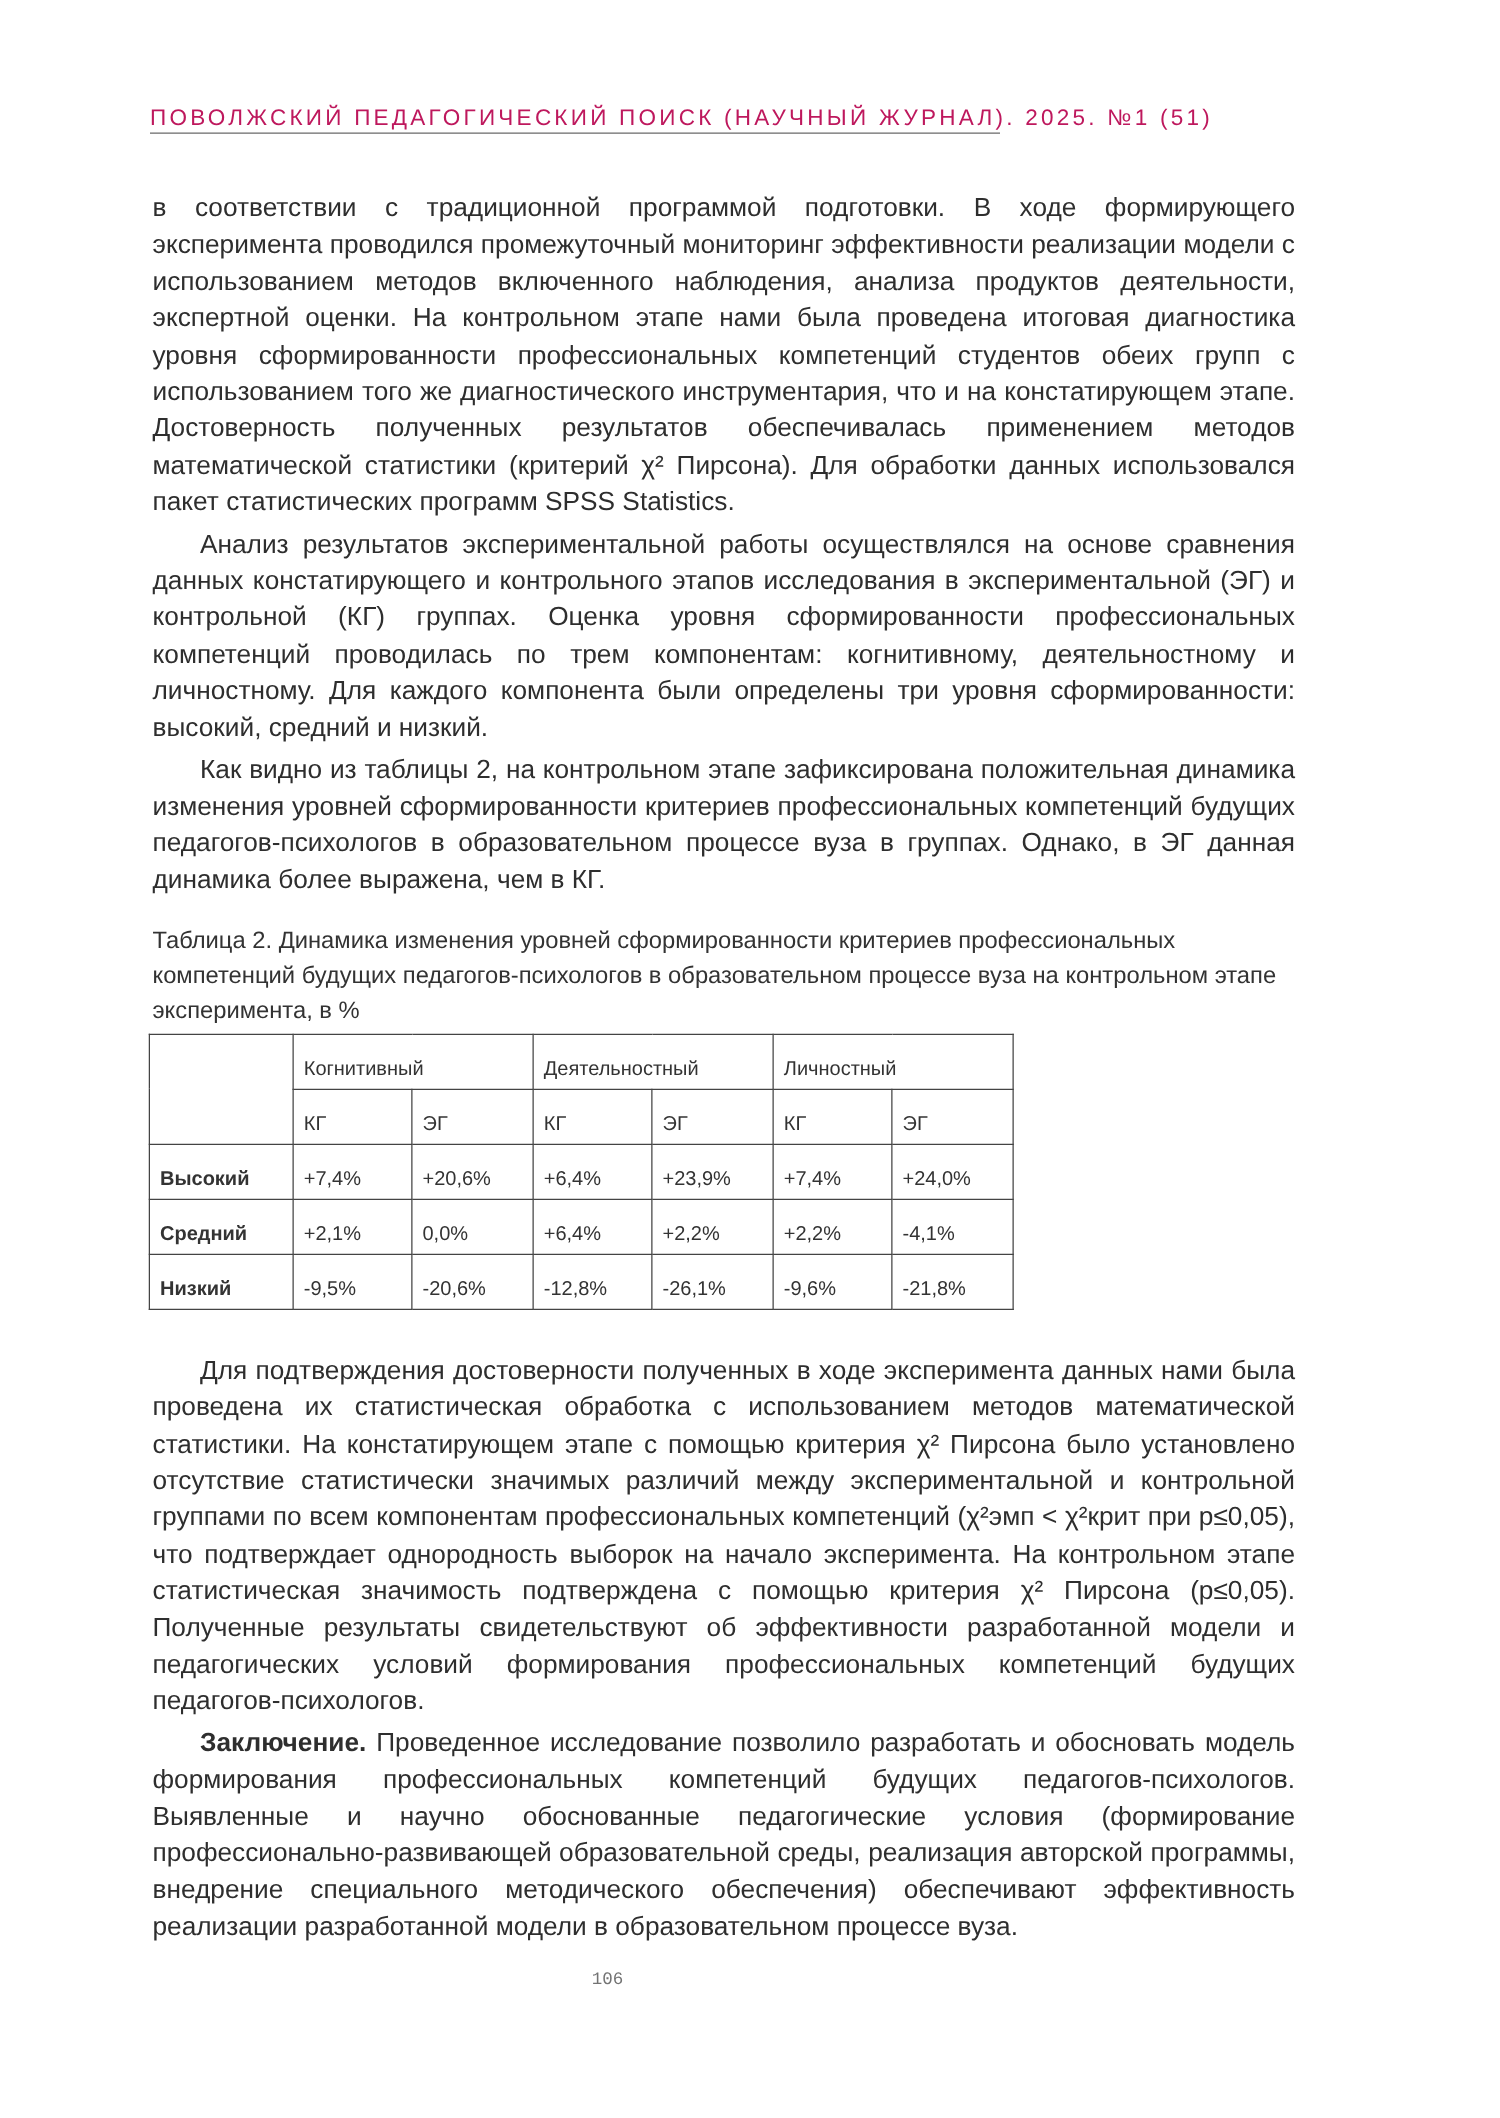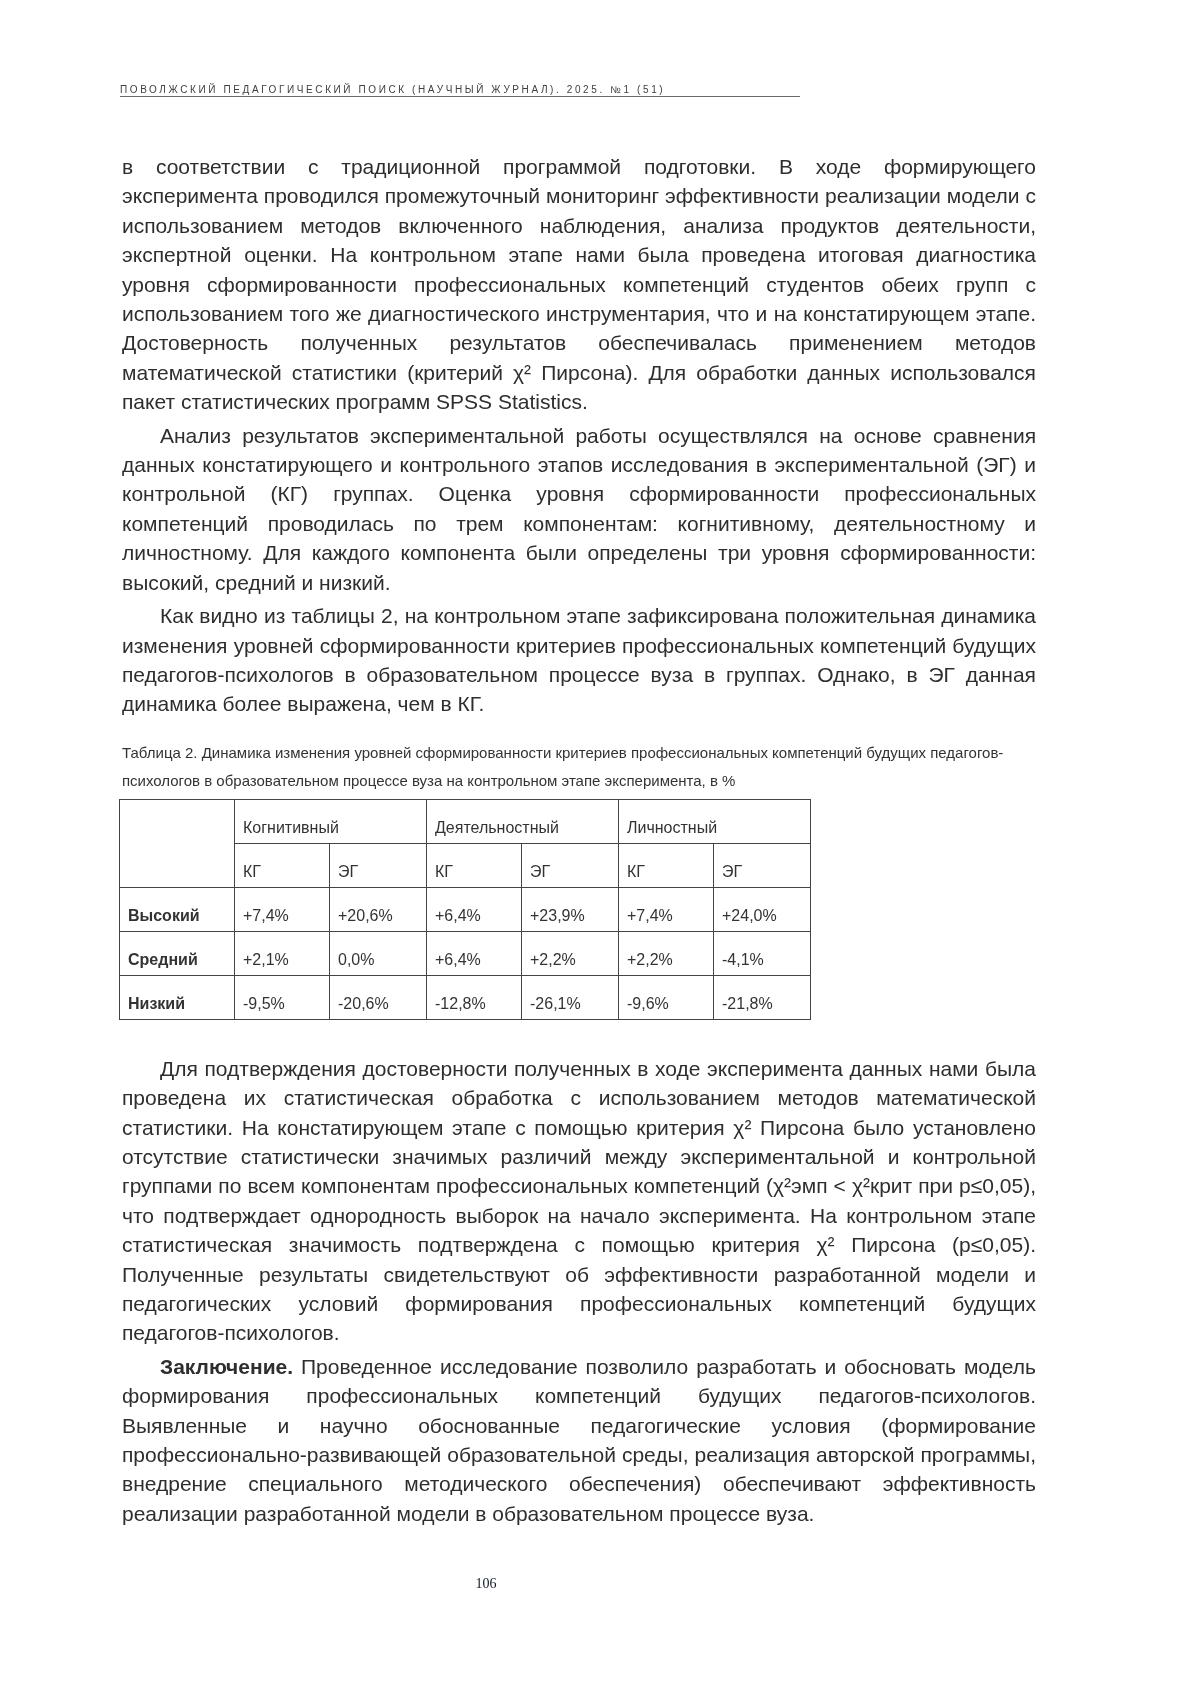--- a/index.html
+++ b/index.html
@@ -1,29 +1,29 @@
 <!DOCTYPE html>
 <html><head>
 <meta charset="utf-8">
 <style>
   html, body { margin:0; padding:0; background:#ffffff; }
   body { width:1200px; height:1694px; position:relative; overflow:hidden; color:#2b2b2b; }
-  .header { position:absolute; left:120px; top:84px; width:680px; font-family:"Liberation Sans", sans-serif; font-size:10px; letter-spacing:2.6px; color:#404040; border-bottom:1px solid #6a6a6a; padding-bottom:1px; white-space:nowrap; }
+  .header { position:absolute; left:120px; top:84px; width:680px; font-family:"Liberation Sans", sans-serif; font-size:18px; letter-spacing:2.6px; color:#be185d; border-bottom:1px solid #6a6a6a; padding-bottom:1px; white-space:nowrap; }
   .content { position:absolute; left:118px; top:148px; width:922px; font-family:"Liberation Sans", sans-serif; font-size:21px; line-height:29.4px; color:#2e2e2e; }
   .content p { margin:4px; text-align:justify; }
   .indent { text-indent:38px; }
-  .caption { font-size:15px; line-height:28px; margin-top:20px !important; text-align:left !important; color:#333; }
+  .caption { font-size:19px; line-height:28px; margin-top:20px !important; text-align:left !important; color:#333; }
   table.data { border-collapse:collapse; margin-top:2px; margin-left:1px; font-size:16px; color:#333; }
   table.data td { border:1.5px solid #444; height:31px; padding:12px 6px 0 8px; vertical-align:middle; }
   table.data td.first { width:100px;font-weight:bold; }
   table.data td.c { width:80px; }
   table.data td.e { width:82px; }
   .after-table { margin-top:34px !important; }
   .bold { font-weight:bold; }
-  .pageno { position:absolute; left:0; width:972px; top:1576px; text-align:center; font-family:Liberation Serif, serif; font-size:14px; color:#0f172a; }
+  .pageno { position:absolute; left:0; width:972px; top:1576px; text-align:center; font-family:Liberation Mono, monospace; font-size:14px; color:#737373; }
 </style>
 </head>
 <body>
 
 <div class="header">ПОВОЛЖСКИЙ ПЕДАГОГИЧЕСКИЙ ПОИСК (НАУЧНЫЙ ЖУРНАЛ). 2025. №1 (51)</div>
 
 <div class="content">
   <p>в соответствии с традиционной программой подготовки. В ходе формирующего эксперимента проводился промежуточный мониторинг эффективности реализации модели с использованием методов включенного наблюдения, анализа продуктов деятельности, экспертной оценки. На контрольном этапе нами была проведена итоговая диагностика уровня сформированности профессиональных компетенций студентов обеих групп с использованием того же диагностического инструментария, что и на констатирующем этапе. Достоверность полученных результатов обеспечивалась применением методов математической статистики (критерий χ² Пирсона). Для обработки данных использовался пакет статистических программ SPSS Statistics.</p>
   <p class="indent">Анализ результатов экспериментальной работы осуществлялся на основе сравнения данных констатирующего и контрольного этапов исследования в экспериментальной (ЭГ) и контрольной (КГ) группах. Оценка уровня сформированности профессиональных компетенций проводилась по трем компонентам: когнитивному, деятельностному и личностному. Для каждого компонента были определены три уровня сформированности: высокий, средний и низкий.</p>
   <p class="indent">Как видно из таблицы 2, на контрольном этапе зафиксирована положительная динамика изменения уровней сформированности критериев профессиональных компетенций будущих педагогов-психологов в образовательном процессе вуза в группах. Однако, в ЭГ данная динамика более выражена, чем в КГ.</p>

